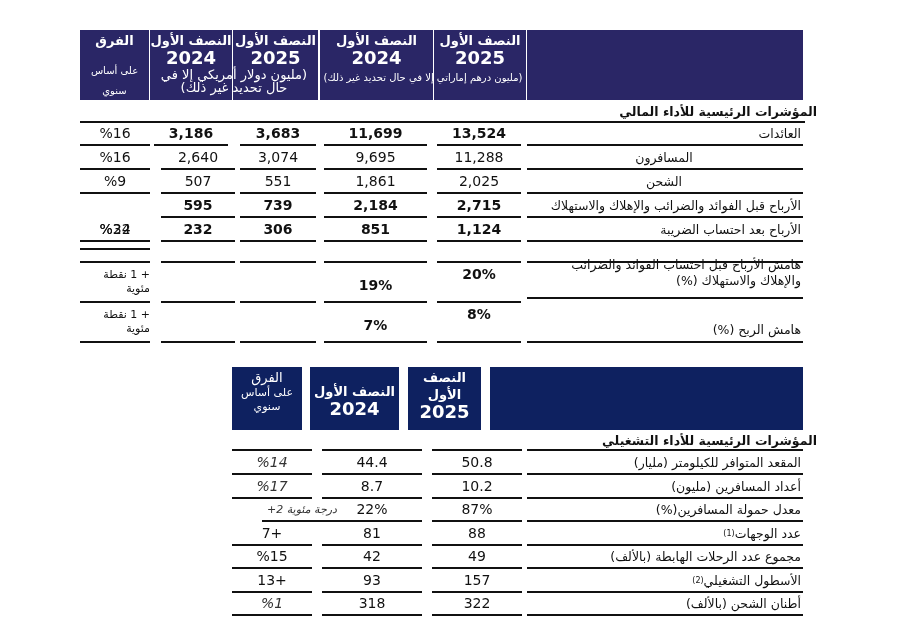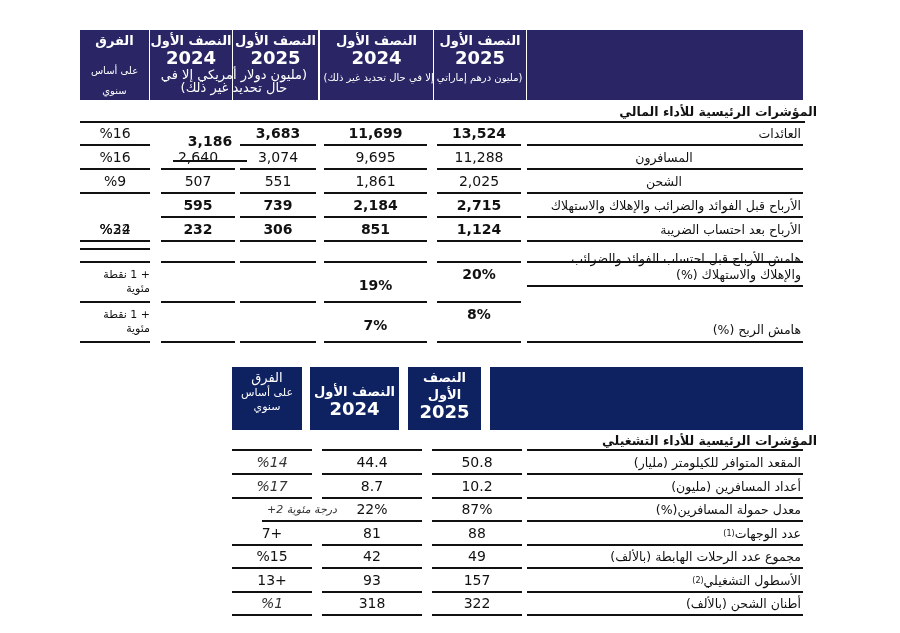--- a/index.html
+++ b/index.html
@@ -50,21 +50,21 @@
   <div class="l2">2025</div>
 </div>
 <div class="note" style="left:320px;top:71px;width:206px;direction:rtl;white-space:nowrap;font-size:10px;">(مليون درهم إماراتي إلا في حال تحديد غير ذلك)</div>
 <div class="hdr" style="left:527px;top:30px;width:276px;height:70px;"></div>
 
 <div class="sectitle" style="top:104px;">المؤشرات الرئيسية للأداء المالي</div>
 <div class="topline" style="left:80px;top:121px;width:725px;"></div>
 
 <div id="fin-rows">
     <div class="cell" style="left:80px;top:122px;width:70px;height:24px;">%16</div>
-    <div class="cell b" style="left:173px;top:122px;width:74px;height:40px;">3,186</div>
+    <div class="cell b" style="left:154px;top:122px;width:74px;height:24px;">3,186</div>
     <div class="cell b" style="left:240px;top:122px;width:76px;height:24px;">3,683</div>
     <div class="cell b" style="left:324px;top:122px;width:103px;height:24px;">11,699</div>
     <div class="cell b" style="left:437px;top:122px;width:84px;height:24px;">13,524</div>
     <div class="cell lbl" style="left:527px;top:122px;width:276px;height:24px;">العائدات</div>
     <div class="cell" style="left:80px;top:146px;width:70px;height:24px;">%16</div>
     <div class="cell" style="left:161px;top:146px;width:74px;height:24px;">2,640</div>
     <div class="cell" style="left:240px;top:146px;width:76px;height:24px;">3,074</div>
     <div class="cell" style="left:324px;top:146px;width:103px;height:24px;">9,695</div>
     <div class="cell" style="left:437px;top:146px;width:84px;height:24px;">11,288</div>
     <div class="cell lbl center" style="left:527px;top:146px;width:276px;height:24px;">المسافرون</div>
@@ -84,21 +84,21 @@
     <div class="cell b" style="left:161px;top:218px;width:74px;height:24px;">232</div>
     <div class="cell b" style="left:240px;top:218px;width:76px;height:24px;">306</div>
     <div class="cell b" style="left:324px;top:218px;width:103px;height:24px;">851</div>
     <div class="cell b" style="left:437px;top:218px;width:84px;height:24px;">1,124</div>
     <div class="cell lbl" style="left:527px;top:218px;width:276px;height:24px;">الأرباح بعد احتساب الضريبة</div>
     <div class="cell sm" style="left:80px;top:263px;width:70px;height:40px;justify-content:flex-end;padding-left:4px;">+ 1 نقطة مئوية</div>
     <div class="cell" style="left:161px;top:263px;width:74px;height:40px;"></div>
     <div class="cell" style="left:240px;top:263px;width:76px;height:40px;"></div>
     <div class="cell b" style="left:324px;top:263px;width:103px;height:40px;padding-top:6px;">19%</div>
     <div class="cell b" style="left:437px;top:263px;width:84px;height:40px;align-items:flex-start;padding-top:3px;">20%</div>
-    <div class="cell lbl" style="left:527px;top:263px;width:276px;height:24px;align-items:center;line-height:16px;padding-bottom:14px;">هامش الأرباح قبل احتساب الفوائد والضرائب والإهلاك والاستهلاك (%)</div>
+    <div class="cell lbl" style="left:527px;top:263px;width:276px;height:36px;align-items:center;line-height:16px;padding-bottom:14px;">هامش الأرباح قبل احتساب الفوائد والضرائب والإهلاك والاستهلاك (%)</div>
     <div class="cell sm" style="left:80px;top:303px;width:70px;height:40px;justify-content:flex-end;padding-left:4px;">+ 1 نقطة مئوية</div>
     <div class="cell" style="left:161px;top:303px;width:74px;height:40px;"></div>
     <div class="cell" style="left:240px;top:303px;width:76px;height:40px;"></div>
     <div class="cell b" style="left:324px;top:303px;width:103px;height:40px;padding-top:6px;">7%</div>
     <div class="cell b" style="left:437px;top:303px;width:84px;height:40px;align-items:flex-start;padding-top:3px;">8%</div>
     <div class="cell lbl" style="left:527px;top:303px;width:276px;height:40px;align-items:flex-end;line-height:16px;padding-bottom:3px;">هامش الربح (%)</div>
     <div class="topline" style="left:80px;top:261px;width:70px;"></div>
     <div class="topline" style="left:161px;top:261px;width:74px;"></div>
     <div class="topline" style="left:240px;top:261px;width:76px;"></div>
     <div class="topline" style="left:324px;top:261px;width:103px;"></div>

